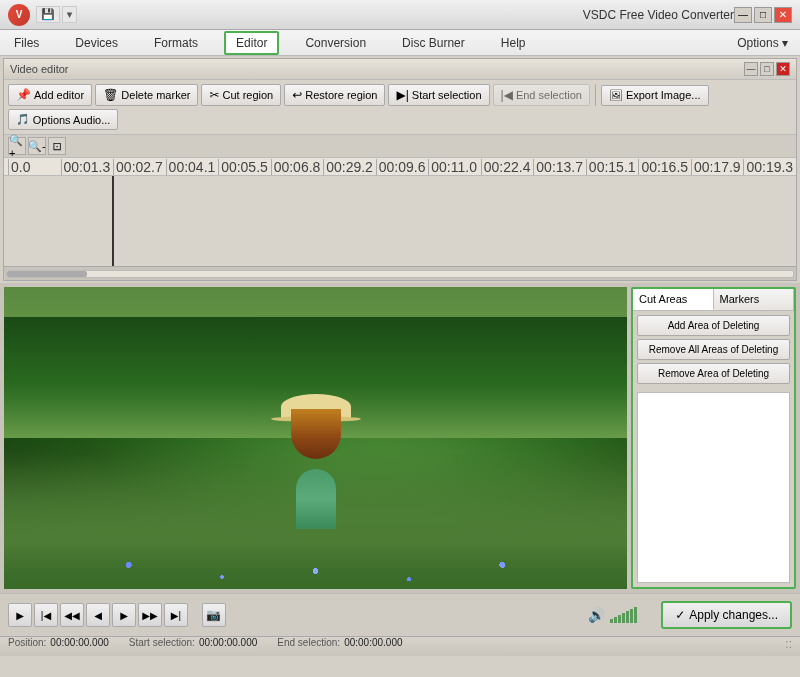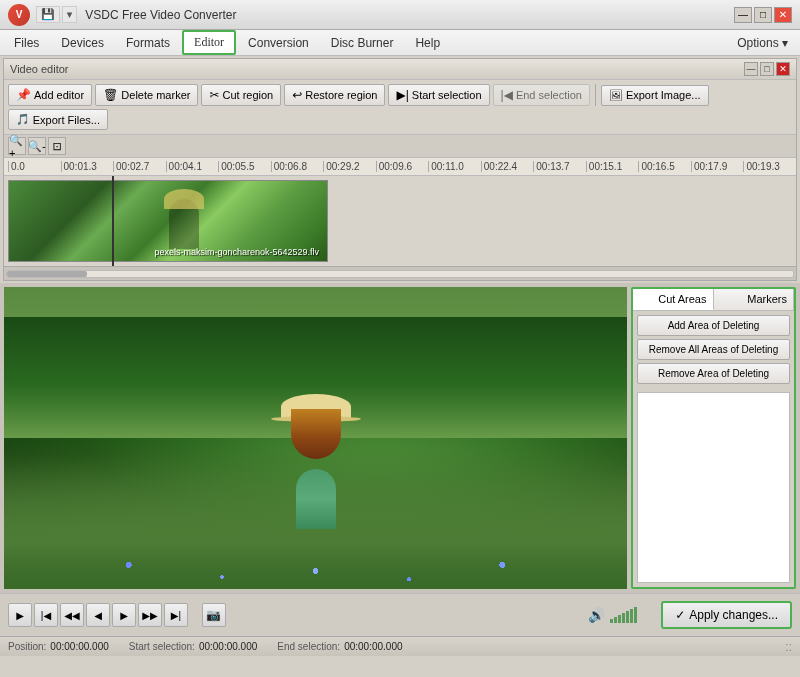--- a/index.html
+++ b/index.html
@@ -43,21 +43,21 @@
     .title-bar-quick span {
       font-size: 11px;
       color: #555;
       background: #e8e8e8;
       border: 1px solid #ccc;
       padding: 1px 4px;
       cursor: pointer;
     }
     .title-bar-title {
       flex: 1;
-      text-align: left;
+      text-align: right;
       font-size: 12px;
       color: #333;
       font-weight: normal;
     }
     .title-bar-controls {
       display: flex;
       gap: 2px;
     }
     .title-btn {
       width: 18px;
@@ -73,35 +73,34 @@
     .title-btn.close { background: #e74c3c; color: white; }
 
     
     .menu-bar {
       background: linear-gradient(to bottom, #f5f5f5, #e8e8e8);
       height: 26px;
       display: flex;
       align-items: center;
       padding: 0 4px;
       border-bottom: 1px solid #bbb;
-      gap: 2px;
+      gap: 16px;
     }
     .menu-item {
       padding: 3px 10px;
       cursor: pointer;
       font-size: 12px;
       color: #333;
       border-radius: 2px;
     }
     .menu-item.active {
       background: white;
       border: 2px solid #4caf50;
       color: #333;
       font-weight: 500;
-      font-family: Liberation Serif, serif;
     }
     .menu-options {
       margin-left: auto;
       padding: 3px 8px;
       font-size: 12px;
       color: #333;
     }
 
     
     .video-editor-panel {
@@ -207,21 +206,21 @@
       display: flex;
       font-size: 9px;
       color: #444;
       gap: 0;
       width: 100%;
     }
     .ruler-mark {
       flex: 1;
       border-left: 1px solid #aaa;
       padding-left: 2px;
-      font-size: 10px;
+      font-size: 14px;
     }
     .timeline-content {
       height: 90px;
       background: #d8d4cc;
       position: relative;
       overflow: hidden;
       display: flex;
       align-items: center;
     }
     .timeline-track {
@@ -400,21 +399,21 @@
     }
     .cut-areas-tabs {
       display: flex;
       background: #e0dcd8;
       border-bottom: 1px solid #bbb;
     }
     .cut-tab {
       flex: 1;
       padding: 4px 6px;
       font-size: 11px;
-      text-align: right;
+      text-align: left;
       cursor: pointer;
       border-right: 1px solid #bbb;
       background: linear-gradient(to bottom, #f5f5f5, #e8e4e0);
     }
     .cut-tab.active {
       background: white;
       border-bottom: 1px solid white;
       font-weight: 500;
     }
     .cut-area-buttons {
@@ -493,22 +492,22 @@
       gap: 4px;
       margin-left: 8px;
       white-space: nowrap;
     }
 
     
     .status-bar {
       background: linear-gradient(to bottom, #d8d4cc, #c8c4bc);
       height: 20px;
       display: flex;
-      align-items: center;
-      padding: 6px 8px;
+      align-items: flex-start;
+      padding: 0 8px;
       font-size: 10px;
       color: #333;
       border-top: 1px solid #aaa;
       gap: 20px;
     }
     .status-item {
       display: flex;
       gap: 4px;
     }
     .status-label { color: #555; }
@@ -606,21 +605,21 @@
       <span class="tool-btn-icon">|◀</span>
       <span>End selection</span>
     </button>
     <div class="separator"></div>
     <button class="export-btn">
       <span>🖼</span>
       <span>Export Image...</span>
     </button>
     <button class="export-btn">
       <span>🎵</span>
-      <span>Export Files...</span>
+      <span>Options Audio...</span>
     </button>
   </div>
 
   <div class="timeline-zoom">
     <div class="zoom-btn">🔍+</div>
     <div class="zoom-btn">🔍-</div>
     <div class="zoom-btn">⊡</div>
   </div>
 
   <div class="timeline-ruler">
@@ -638,40 +637,20 @@
       <span class="ruler-mark">00:13.7</span>
       <span class="ruler-mark">00:15.1</span>
       <span class="ruler-mark">00:16.5</span>
       <span class="ruler-mark">00:17.9</span>
       <span class="ruler-mark">00:19.3</span>
     </div>
   </div>
 
   <div class="timeline-content">
     <div class="timeline-cursor"></div>
-    <div class="timeline-track">
-      <div class="timeline-thumb-img">
-
-        <div style="position:absolute;top:0;left:0;right:0;bottom:0;
-          background: linear-gradient(135deg, 
-            #4a8a3a 0%, #2d5a22 25%, 
-            #6aaa50 35%, #3d7a2a 50%, 
-            #8aca60 60%, #5a9a40 75%, 
-            #3a7a28 90%, #2a5a18 100%);">
-        </div>
-
-        <div style="position:absolute;bottom:15%;left:55%;transform:translateX(-50%);
-          width:30px;height:50px;background:rgba(0,0,0,0.3);border-radius:15px 15px 0 0;">
-        </div>
-        <div style="position:absolute;bottom:65%;left:55%;transform:translateX(-50%);
-          width:40px;height:20px;background:rgba(220,200,100,0.7);border-radius:50% 50% 0 0;">
-        </div>
-      </div>
-      <div class="timeline-label">pexels-maksim-goncharenok-5642529.flv</div>
-    </div>
   </div>
 
   <div class="timeline-scrollbar">
     <div class="scrollbar-track">
       <div class="scrollbar-thumb"></div>
     </div>
   </div>
 
 </div>
 

